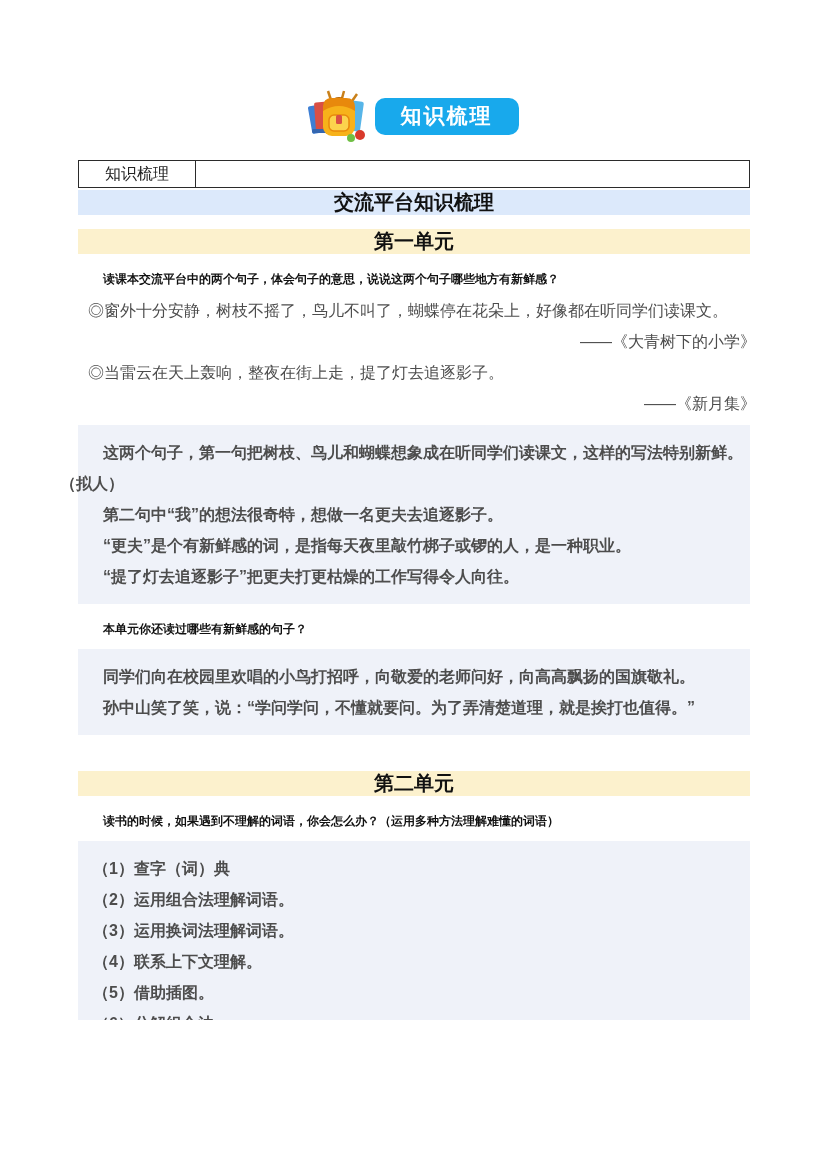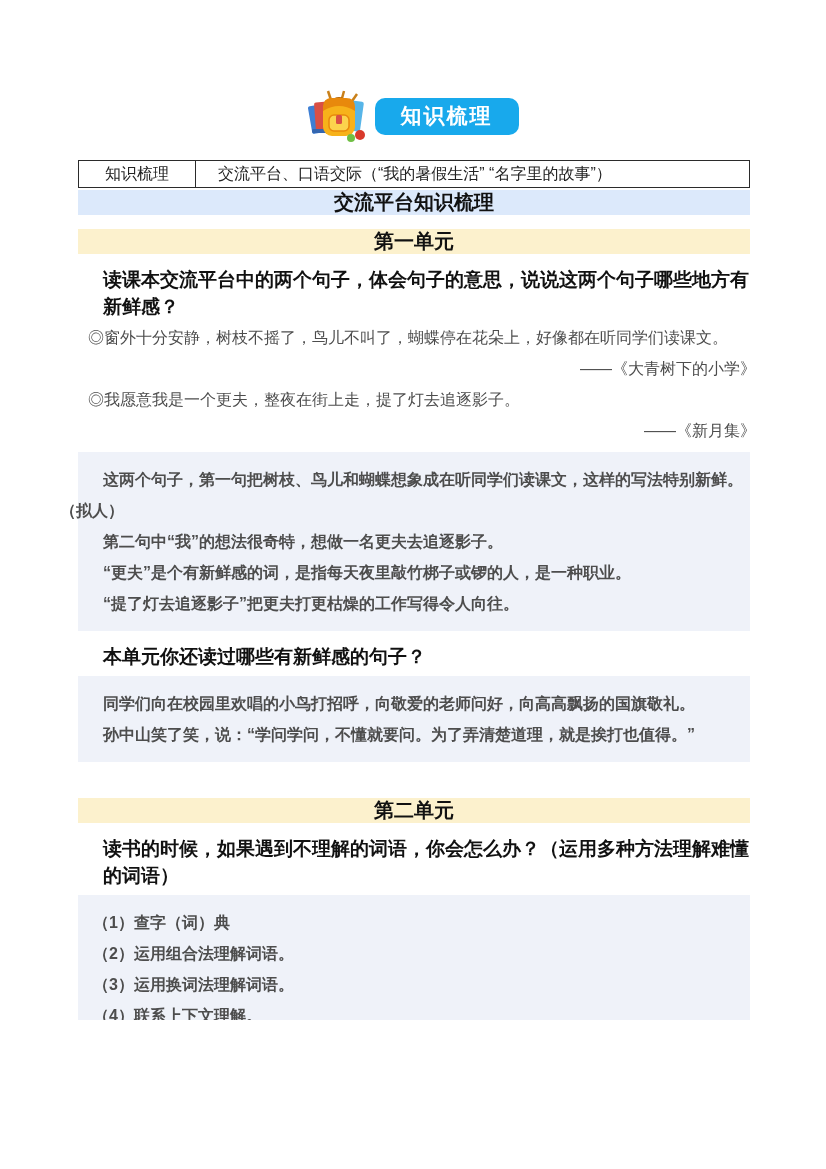--- a/index.html
+++ b/index.html
@@ -75,21 +75,21 @@
 
   p { margin: 0; line-height: 31px; }
 
   .q {
     font-weight: bold;
     color: var(--heading-text);
     margin-left: 43px;
     margin-top: 12px;
     margin-bottom: 2px;
     line-height: 27px;
-    font-size: 19px;
+    font-size: 12px;
   }
   .obs { margin-left: 28px; }
   .src { text-align: right; margin-right: 10px; }
 
   .shaded {
     background: var(--shaded-bg);
     margin-top: 6px;
     padding: 12px 0;
     font-weight: bold;
   }
@@ -131,32 +131,31 @@
         </g>
       </svg>
     </span>
     <span class="badge">知识梳理</span>
   </div>
 
   <div class="content">
 
     <div class="info-table inset">
       <div class="c1">知识梳理</div>
-      <div class="c2">交流平台、口语交际（“我的暑假生活”  “名字里的故事”）</div>
     </div>
 
     <div class="banner blue inset">交流平台知识梳理</div>
 
     <div class="banner yellow inset">第一单元</div>
 
     <p class="q">读课本交流平台中的两个句子，体会句子的意思，说说这两个句子哪些地方有新鲜感？</p>
 
     <p class="obs">◎窗外十分安静，树枝不摇了，鸟儿不叫了，蝴蝶停在花朵上，好像都在听同学们读课文。</p>
     <p class="src">——《大青树下的小学》</p>
-    <p class="obs">◎我愿意我是一个更夫，整夜在街上走，提了灯去追逐影子。</p>
+    <p class="obs">◎当雷云在天上轰响，整夜在街上走，提了灯去追逐影子。</p>
     <p class="src">——《新月集》</p>
 
     <div class="shaded inset">
       <p>这两个句子，第一句把树枝、鸟儿和蝴蝶想象成在听同学们读课文，这样的写法特别新鲜。（拟人）</p>
       <p>第二句中“我”的想法很奇特，想做一名更夫去追逐影子。</p>
       <p>“更夫”是个有新鲜感的词，是指每天夜里敲竹梆子或锣的人，是一种职业。</p>
       <p>“提了灯去追逐影子”把更夫打更枯燥的工作写得令人向往。</p>
     </div>
 
     <p class="q">本单元你还读过哪些有新鲜感的句子？</p>

